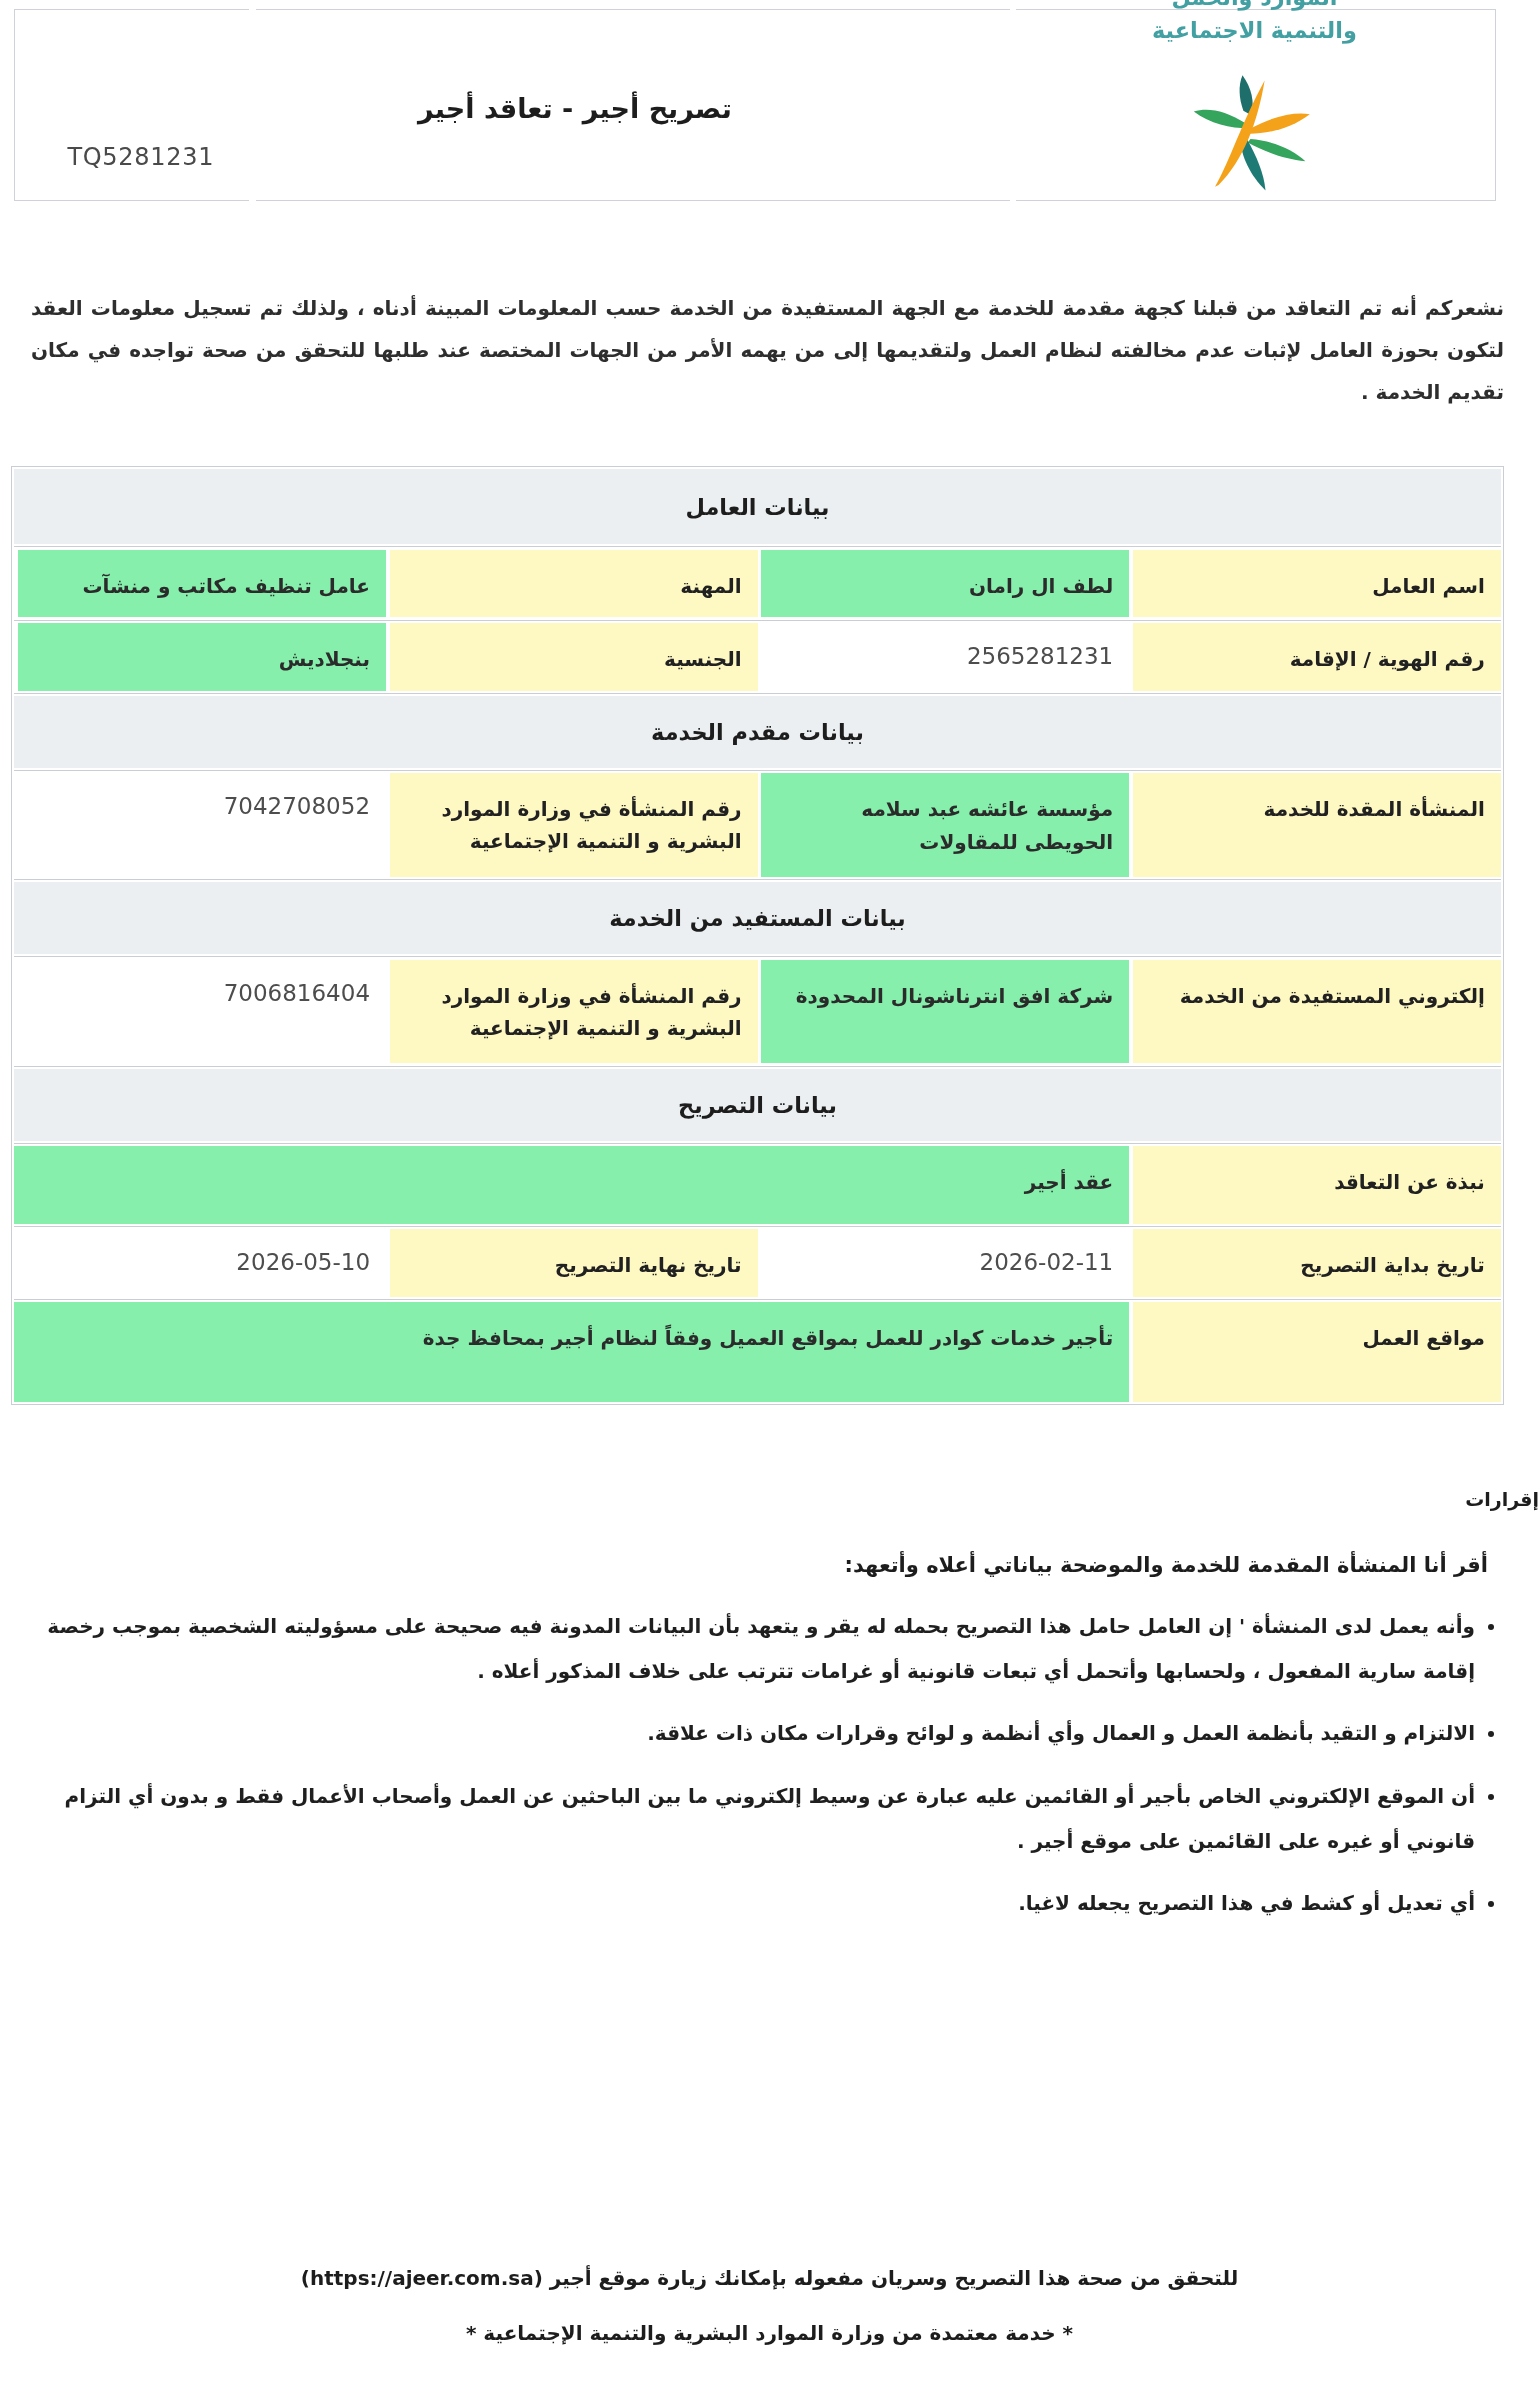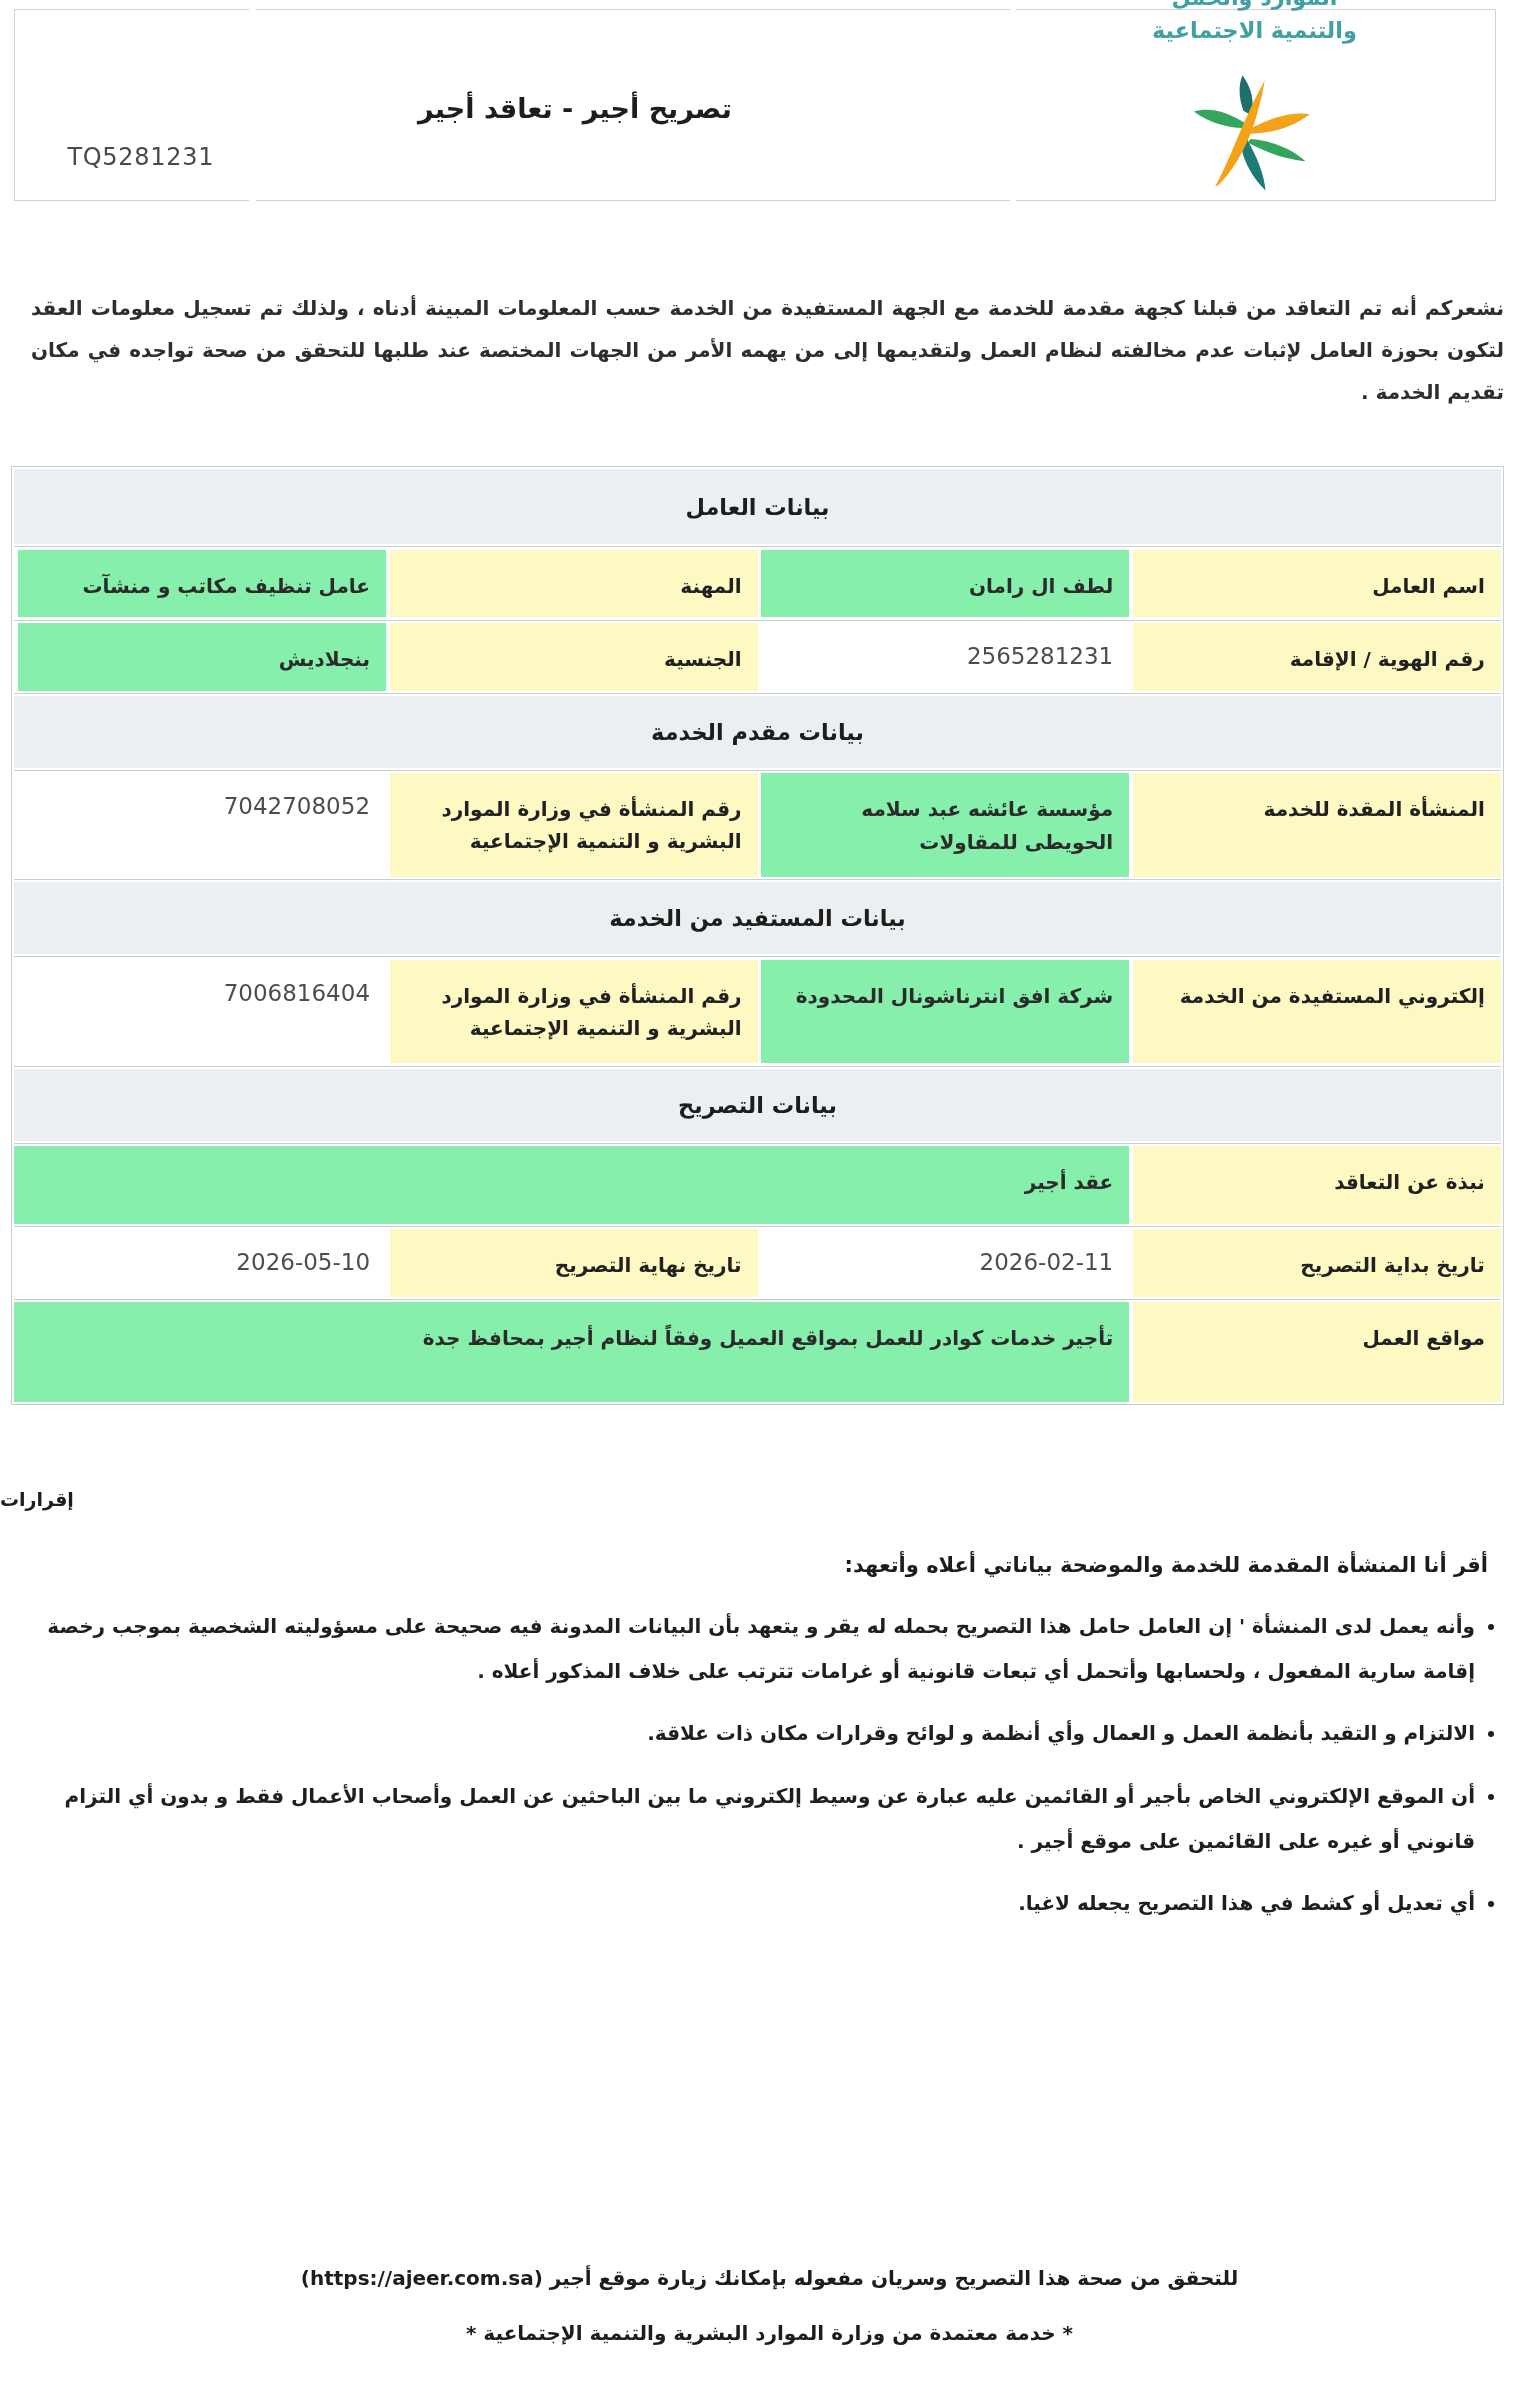--- a/index.html
+++ b/index.html
@@ -44,21 +44,21 @@
   .num{background:#ffffff;font-size:23px;color:#4d4d4d;font-weight:normal;}
   .sechead{background:#eceff1;width:100%;display:flex;align-items:center;justify-content:center;
            text-align:center;font-weight:bold;font-size:22.4px;color:#1d1d1d;}
   .rh-sec{min-height:75px;}
   .rh-norm{min-height:71px;}
   .rh-tall{min-height:107px;}
   .rh-sum{min-height:81px;}
   .rh-loc{min-height:103px;}
 
   
-  .decl-title{position:absolute;top:1488px;left:0;width:1539px;text-align:left;font-size:19px;font-weight:bold;color:#1d1d1d;direction:rtl;}
+  .decl-title{position:absolute;top:1488px;left:0;width:1539px;text-align:right;font-size:19px;font-weight:bold;color:#1d1d1d;direction:rtl;}
   .decl-intro{position:absolute;top:1553px;right:51px;width:1444px;direction:rtl;text-align:right;font-size:21px;font-weight:bold;color:#1d1d1d;}
   .decl-list{position:absolute;top:1604px;right:35px;width:1466px;direction:rtl;text-align:right;
              font-size:20px;font-weight:bold;color:#1f1f1f;line-height:45px;margin:0;padding:0 29px 0 0;}
   .decl-list li{margin-bottom:17.3px;}
 
   
   .footer-line{position:absolute;left:0;width:1539px;text-align:center;direction:rtl;font-size:20px;font-weight:bold;color:#1d1d1d;}
   .footer-verify{top:2266px;}
   .footer-accredited{top:2321px;}
 </style>

